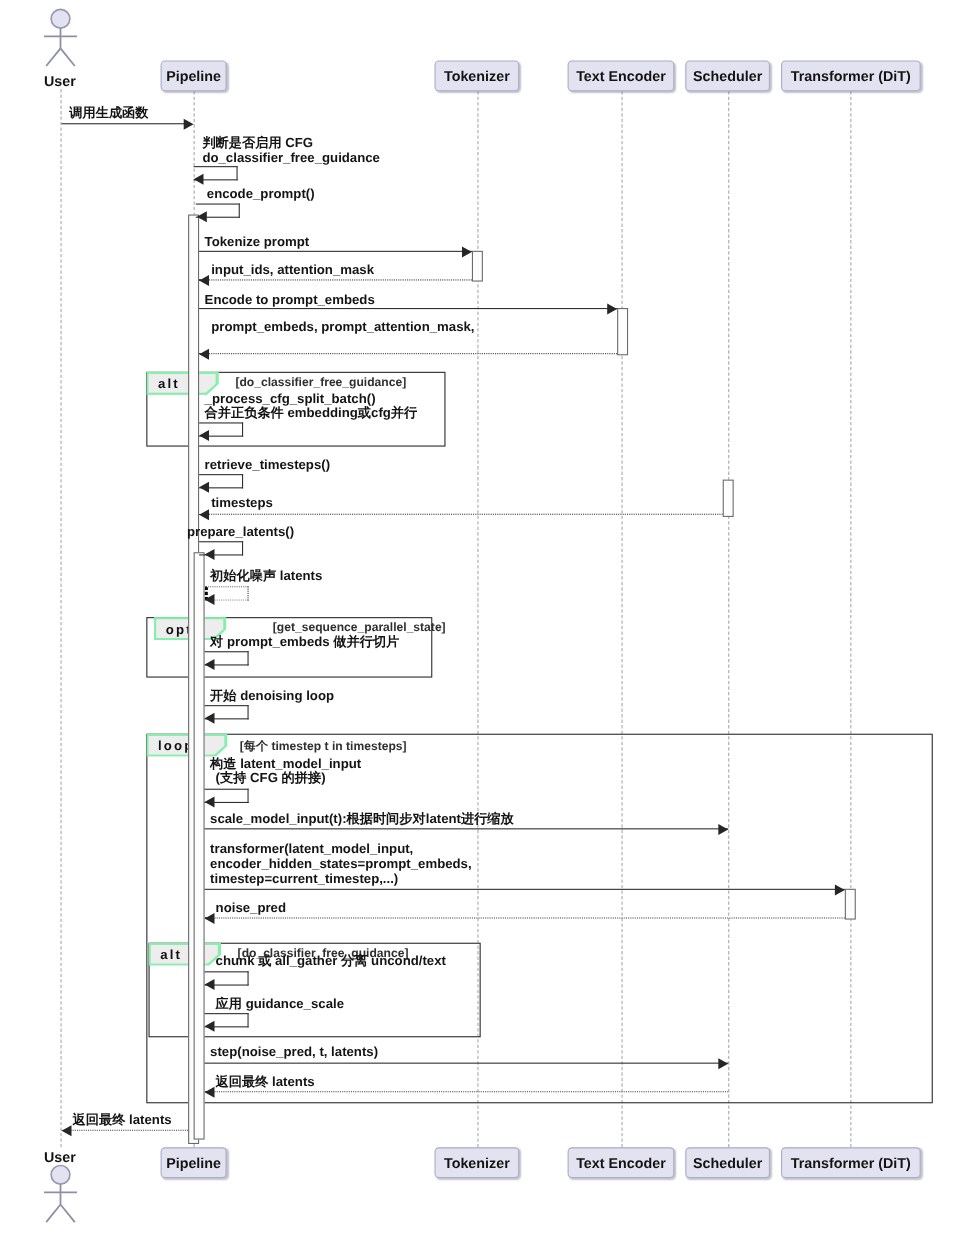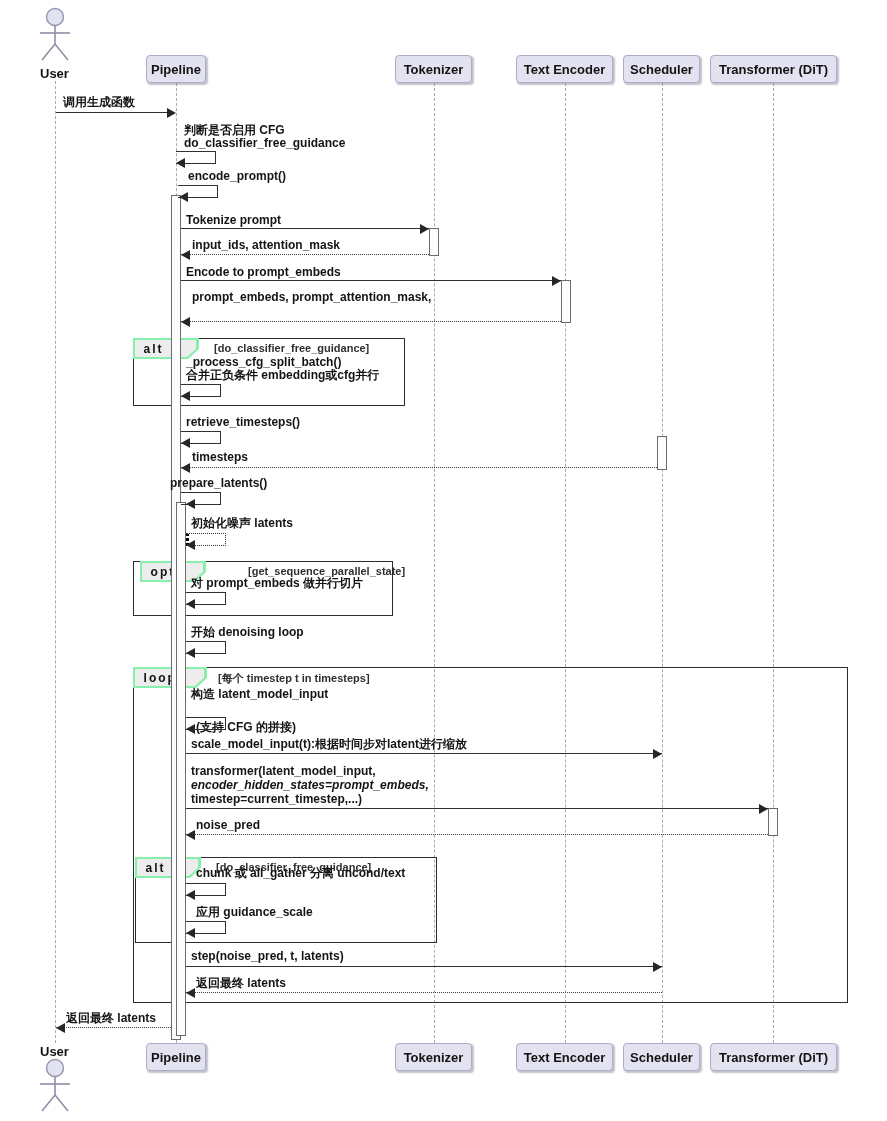--- a/index.html
+++ b/index.html
@@ -142,30 +142,30 @@
 
   <div class="mlabel" style="left:191px;top:577px;">对 prompt_embeds 做并行切片</div>
   <div class="selfmsg" style="left:186px;top:592px;"></div>
   <div class="ah l" style="left:186px;top:599px;"></div>
 
   <div class="mlabel" style="left:191px;top:626px;">开始 denoising loop</div>
   <div class="selfmsg" style="left:186px;top:641px;"></div>
   <div class="ah l" style="left:186px;top:648px;"></div>
 
   <div class="mlabel" style="left:191px;top:688px;">构造 latent_model_input</div>
-  <div class="mlabel" style="left:196px;top:721px;">(支持 CFG 的拼接)</div>
+  <div class="mlabel" style="left:196px;top:701px;">(支持 CFG 的拼接)</div>
   <div class="selfmsg" style="left:186px;top:717px;"></div>
   <div class="ah l" style="left:186px;top:724px;"></div>
 
   <div class="mlabel" style="left:191px;top:738px;">scale_model_input(t):根据时间步对latent进行缩放</div>
   <div class="hline" style="left:186px;top:753px;width:476px;"></div>
   <div class="ah r" style="left:653px;top:749px;"></div>
 
   <div class="mlabel" style="left:191px;top:765px;">transformer(latent_model_input,</div>
-  <div class="mlabel" style="left:191px;top:779px;font-style:italic;">encoder_hidden_states=prompt_embeds,</div>
+  <div class="mlabel" style="left:191px;top:779px;">encoder_hidden_states=prompt_embeds,</div>
   <div class="mlabel" style="left:191px;top:793px;">timestep=current_timestep,...)</div>
   <div class="hline" style="left:186px;top:808px;width:582px;"></div>
   <div class="ah r" style="left:759px;top:804px;"></div>
 
   <div class="mlabel" style="left:196px;top:819px;">noise_pred</div>
   <div class="hline rtn" style="left:186px;top:834px;width:582px;"></div>
   <div class="ah l" style="left:186px;top:830px;"></div>
 
   <div class="mlabel" style="left:196px;top:867px;">chunk 或 all_gather 分离 uncond/text</div>
   <div class="selfmsg" style="left:186px;top:883px;"></div>

